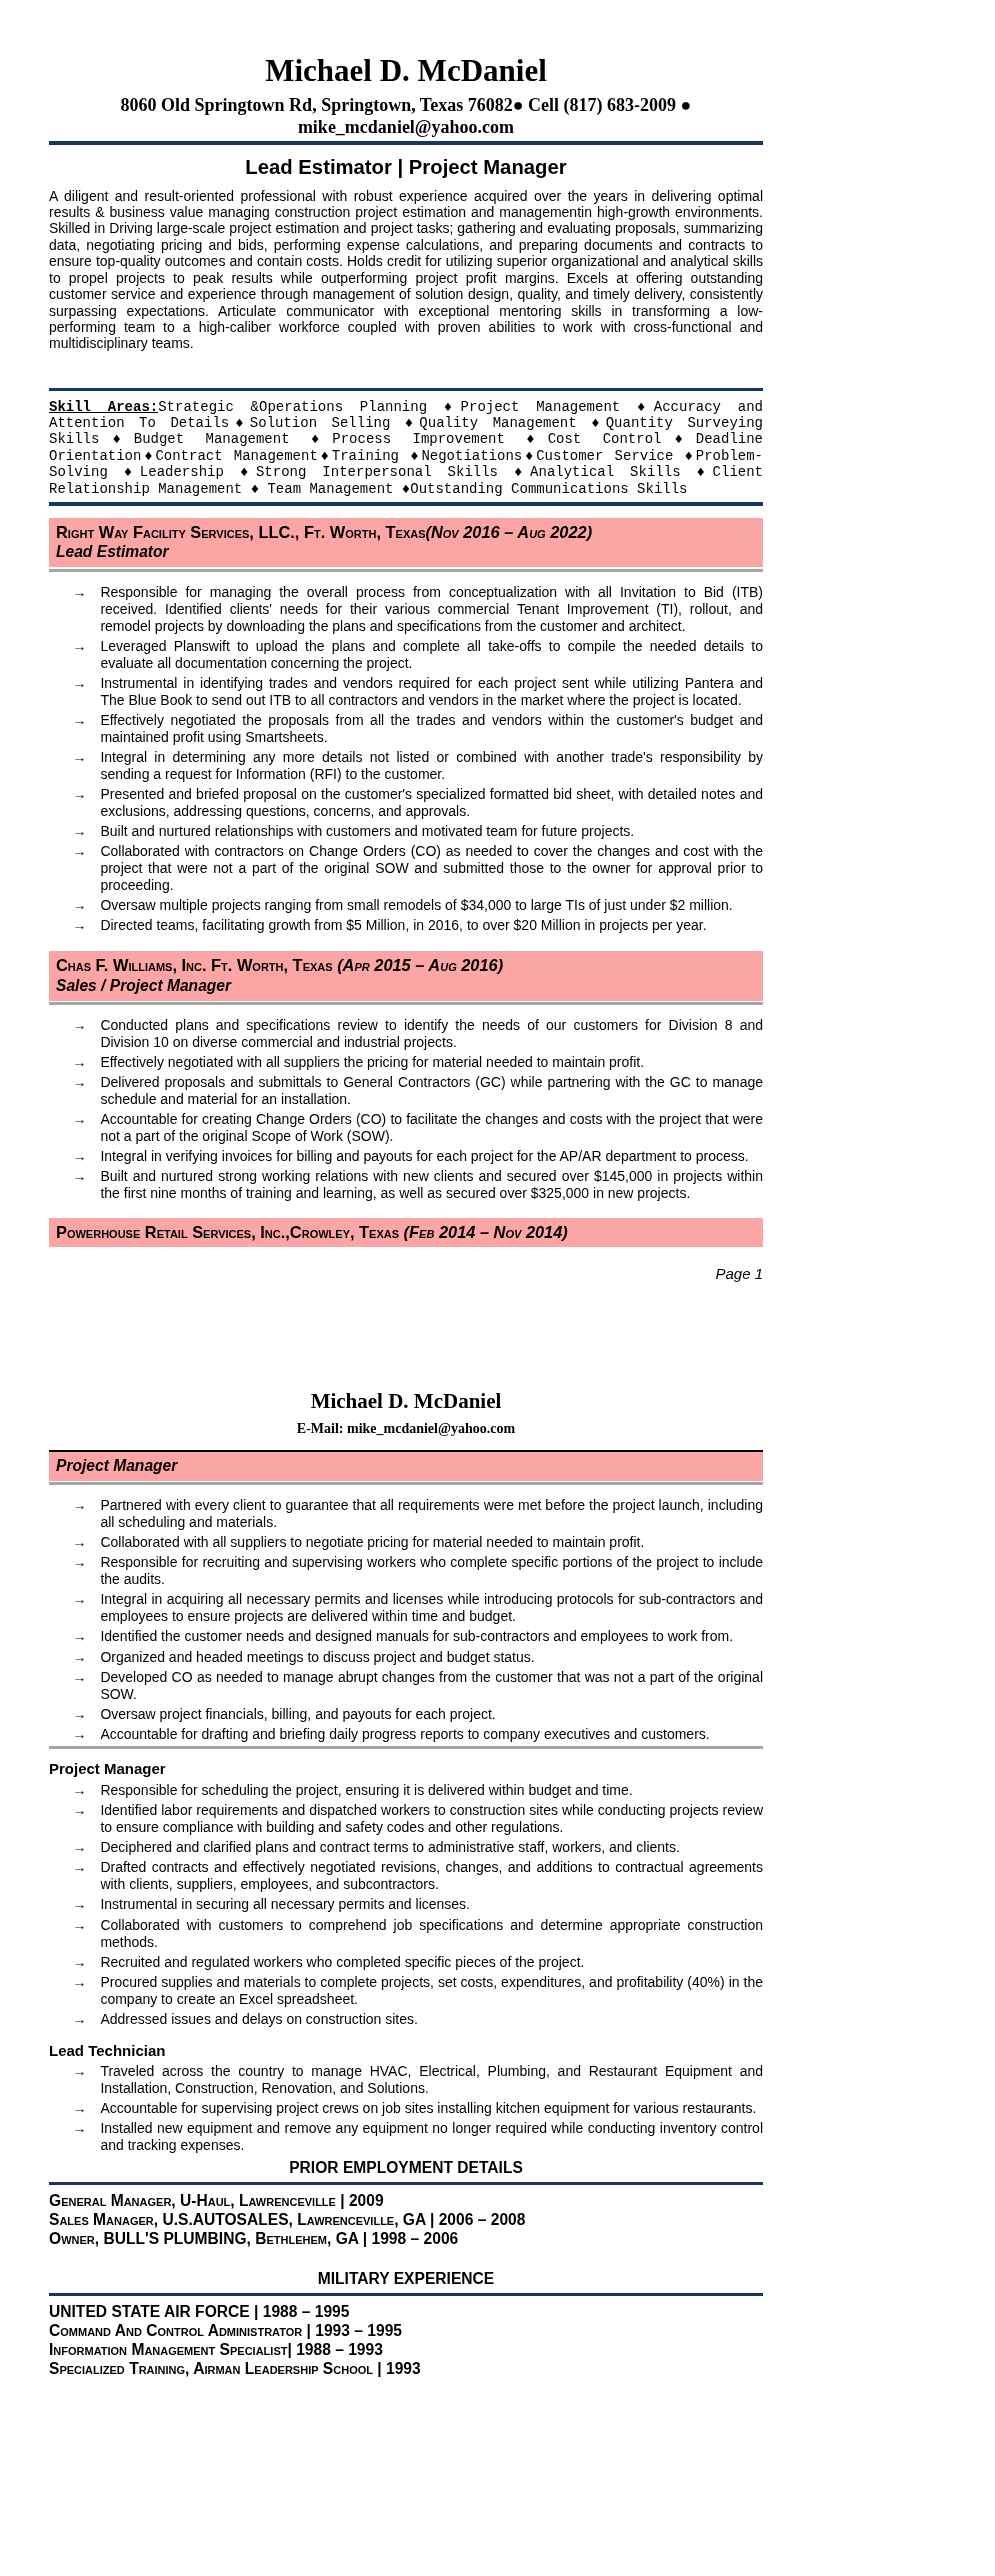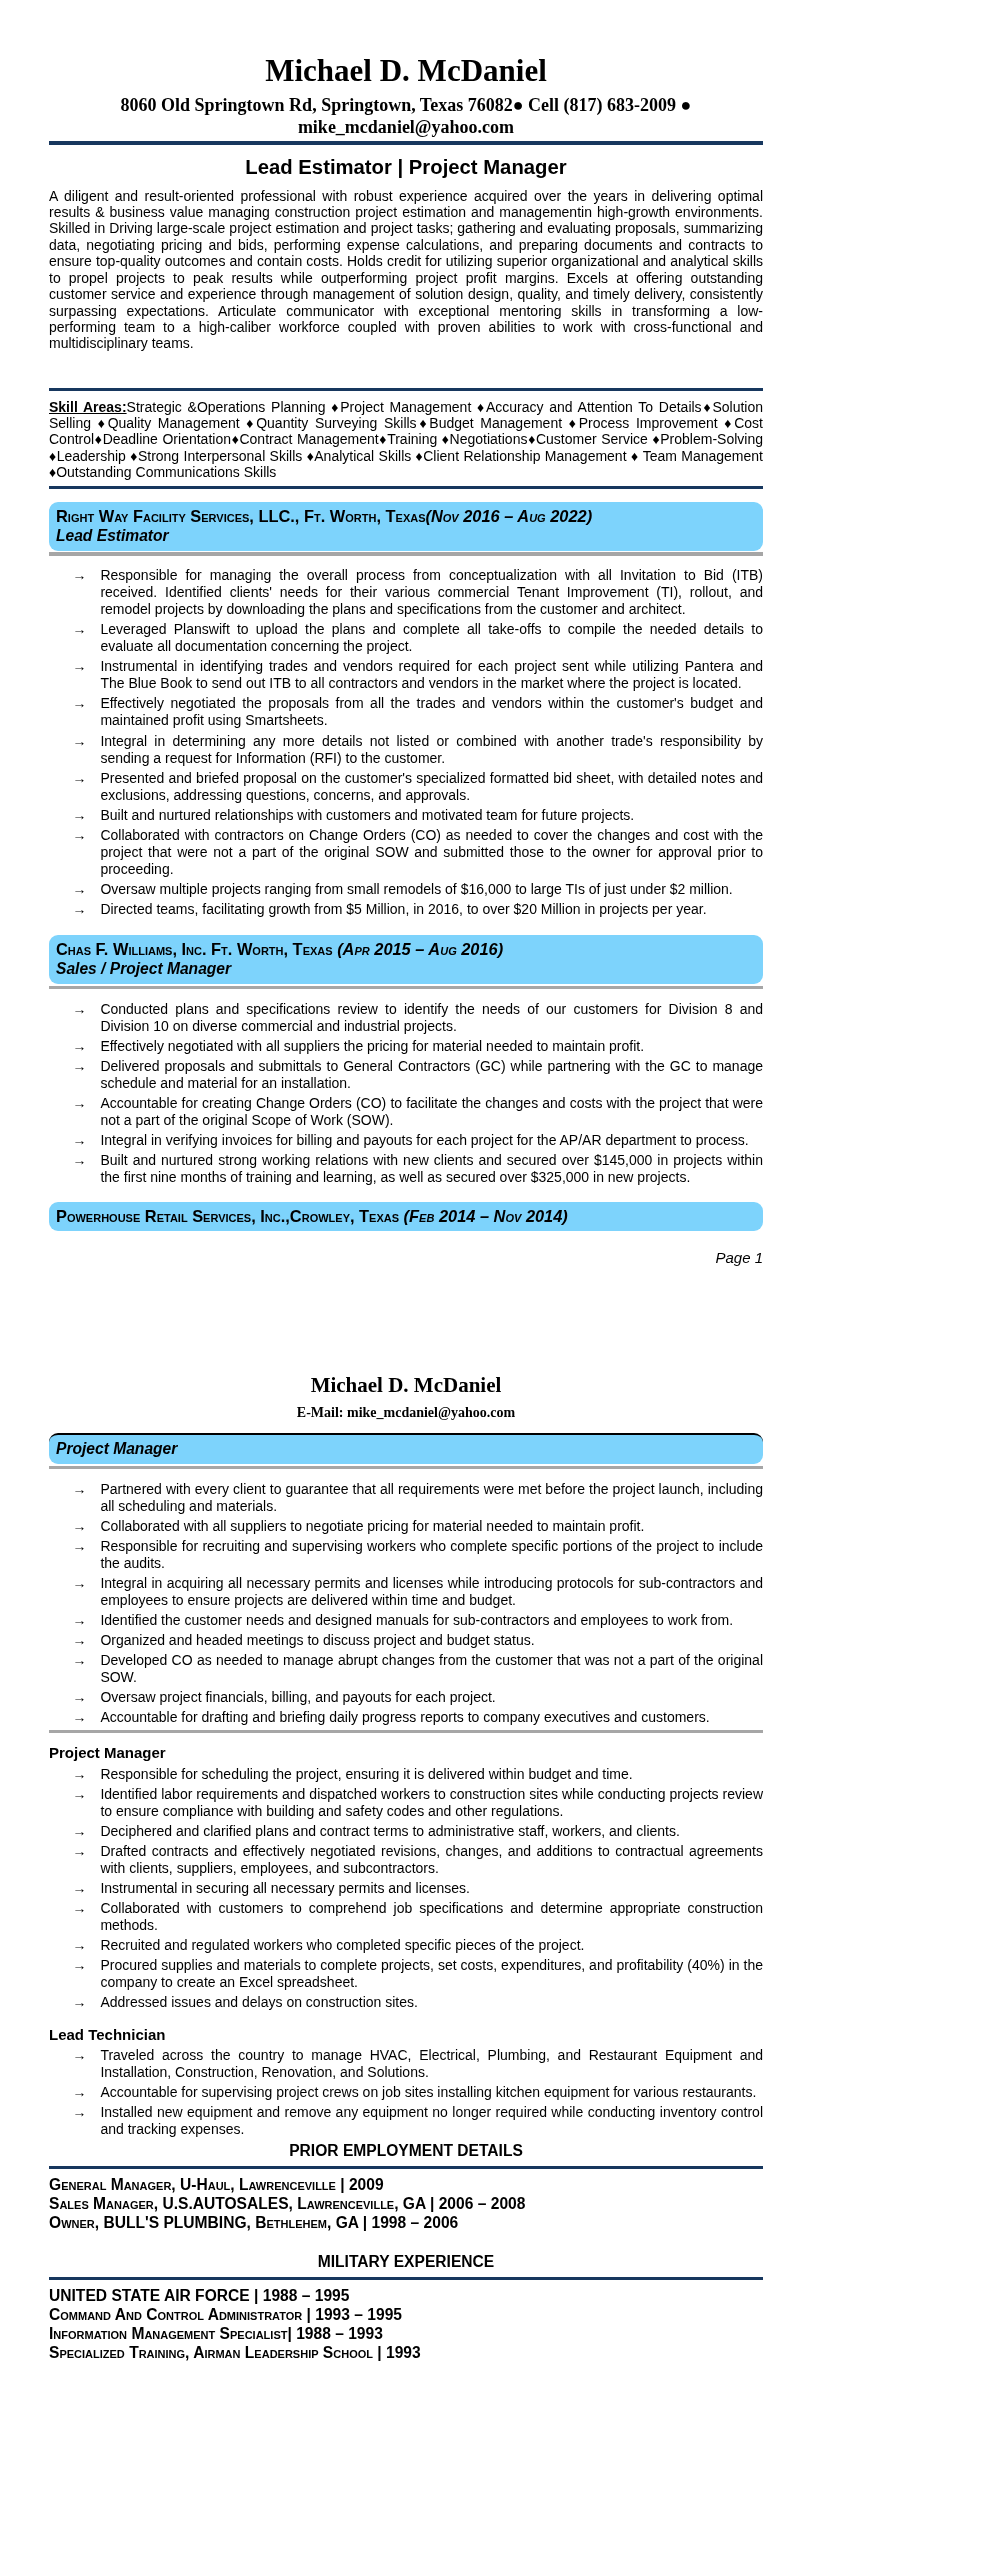--- a/index.html
+++ b/index.html
@@ -21,29 +21,29 @@
     text-align:center;margin-top:4.7px;line-height:22px;
   }
   .rule-navy-thick{height:4.7px;background:#17375E;margin-top:3.1px;}
   .rule-navy{height:3.1px;background:#17375E;margin-top:5.5px;}
   .role{font-size:20.3px;font-weight:bold;text-align:center;margin-top:10.2px;line-height:23.4px;}
   .summary{font-size:14px;line-height:16.4px;text-align:justify;margin-top:8.6px;}
 
   
   .skills{
     border-top:3.9px solid #17375E;margin-top:36px;padding-top:7.8px;
-    font-size:14px;line-height:16.4px;text-align:justify;
+    font-size:14px;line-height:16.4px;text-align:justify;font-family:Liberation Mono, monospace;
   }
   .skills .lbl{font-weight:bold;text-decoration:underline;}
 
   
   .sec-head{text-align:center;font-weight:bold;font-size:15.6px;margin-top:15px;line-height:19px;}
 
   
-  .job-bar{background:#7dd3fc;margin-top:12.5px;padding:3.9px 7px 4.7px;border-radius:9px;}
+  .job-bar{background:#fca5a5;margin-top:12.5px;padding:3.9px 7px 4.7px;}
   .job-company{font-weight:bold;font-size:16.4px;font-variant:small-caps;line-height:20.3px;}
   .job-dates{font-style:italic;}
   .job-role{font-weight:bold;font-style:italic;font-size:15.6px;line-height:20.3px;}
   .bar-rule{height:3.1px;background:#A6A6A6;margin-top:1.6px;}
   .topline{border-top:2.3px solid #000000;}
 
   
   ul.bullets{list-style:none;margin:11.7px 0 0 0;padding:0;}
   ul.bullets li{display:flex;margin-bottom:3.1px;padding-left:23.4px;}
   ul.bullets .arrow{flex:none;width:28px;font-size:14px;line-height:17px;}
@@ -117,21 +117,21 @@
       <li>
           <span class="arrow">→</span>
           <span class="btxt">Built and nurtured relationships with customers and motivated team for future projects.</span>
         </li>
       <li>
           <span class="arrow">→</span>
           <span class="btxt">Collaborated with contractors on Change Orders (CO) as needed to cover the changes and cost with the project that were not a part of the original SOW and submitted those to the owner for approval prior to proceeding.</span>
         </li>
       <li>
           <span class="arrow">→</span>
-          <span class="btxt">Oversaw multiple projects ranging from small remodels of $16,000 to large TIs of just under $2 million.</span>
+          <span class="btxt">Oversaw multiple projects ranging from small remodels of $34,000 to large TIs of just under $2 million.</span>
         </li>
       <li>
           <span class="arrow">→</span>
           <span class="btxt">Directed teams, facilitating growth from $5 Million, in 2016, to over $20 Million in projects per year.</span>
         </li>
     </ul>
 
     <div class="job-bar" style="margin-top:17px;">
       <div class="job-company"><span>Chas F. Williams, Inc. Ft. Worth, Texas </span><span class="job-dates">(Apr 2015 – Aug 2016)</span></div>
       <div class="job-role">Sales / Project Manager</div>

